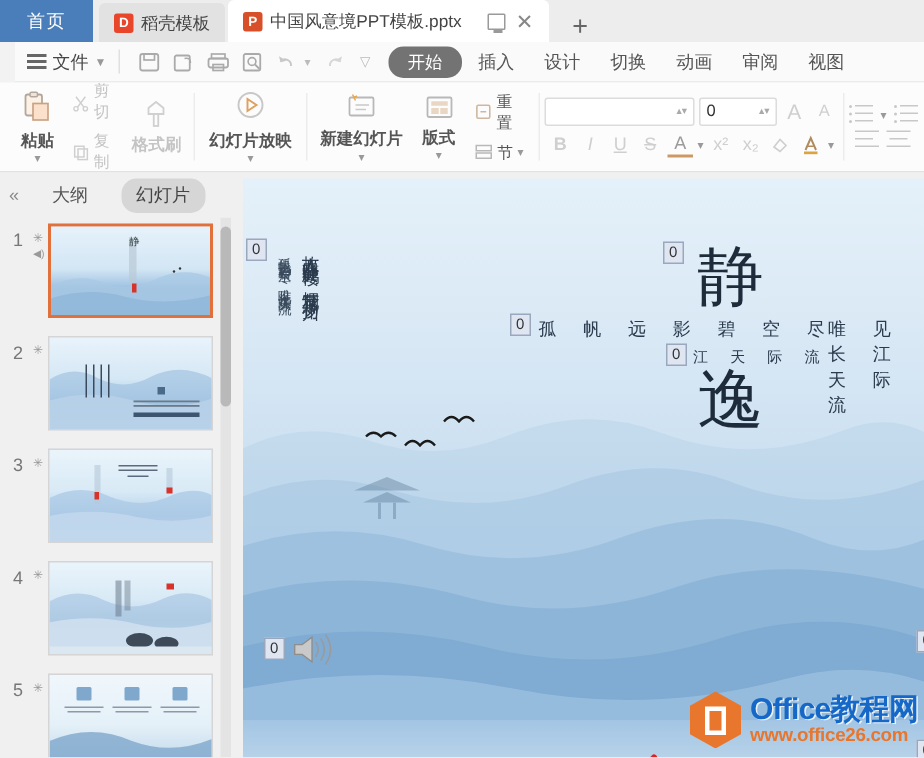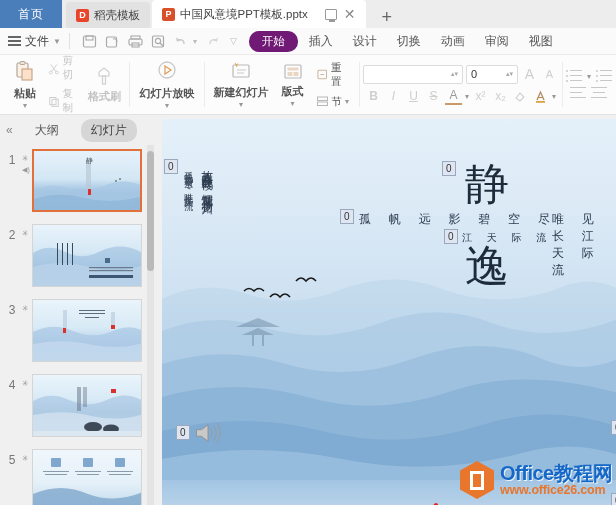--- a/index.html
+++ b/index.html
@@ -35,32 +35,32 @@
   .tab-ico.pp { background: #d8502a; }
   .tab-actions { display: flex; align-items: center; gap: 7px; margin-left: 12px; color: #888; }
   .mini-ico { width: 12px; height: 11px; border: 1.2px solid #9a9a9a; border-radius: 1px; position: relative; }
   .mini-ico::after { content:""; position:absolute; left:3px; bottom:-3px; width:6px; height:2px; background:#9a9a9a; }
   .xclose { font-size: 14px; color: #888; line-height: 1; cursor: default; }
   .plus-tab { font-size: 18px; color: #666; margin-left: 16px; font-weight: 300; }
 
   
   .menubar {
     height: 27px; background: #fafafa; display: flex; align-items: center;
-    border-bottom: 1px solid #ebebeb; flex: 0 0 27px; padding-left: 8px;
+    border-bottom: 1px solid #ebebeb; flex: 0 0 27px; padding-left: 8px; margin-left: 10px;
   }
   .file-btn { display: flex; align-items: center; gap: 4px; font-size: 12px; color: #444; }
   .hamb { display:inline-block; width: 13px; }
   .hamb span { display:block; height:1.5px; background:#666; margin:2.5px 0; }
   .caret { font-size: 8px; color: #999; }
   .vdiv { width: 1px; height: 16px; background: #e0e0e0; margin: 0 8px; }
   .qicon { width: 17px; height: 17px; margin: 0 3px; position: relative; opacity: .72; }
   .qicon svg { display:block; }
   .mtabs { display: flex; align-items: center; margin-left: 6px; gap: 2px; }
   .mtab { font-size: 12px; color: #555; padding: 3px 9px; border-radius: 10px; }
-  .mtab.sel { background: #701a75; color: #fff; padding: 3px 13px; font-size:11.5px; }
+  .mtab.sel { background: #737373; color: #fff; padding: 3px 13px; font-size:11.5px; }
 
   
   .ribbon {
     height: 60px; background: #fcfcfc; border-bottom: 1px solid #e2e2e2;
     display: flex; align-items: stretch; flex: 0 0 60px; position: relative;
   }
   .rgroup { display: flex; align-items: center; padding: 0 5px; position: relative; height: 100%; }
   .rgroup + .rgroup::before {
     content:""; position:absolute; left:0; top:7px; bottom:7px; width:1px; background:#ececec;
   }

